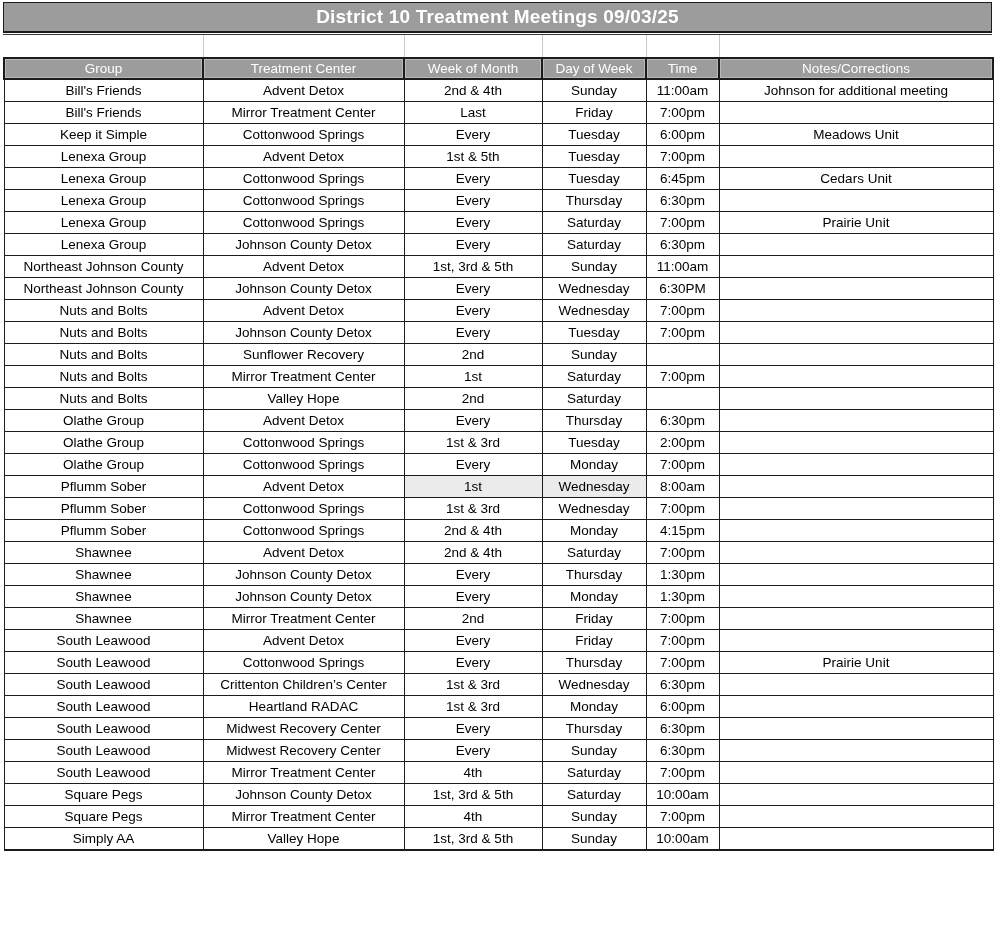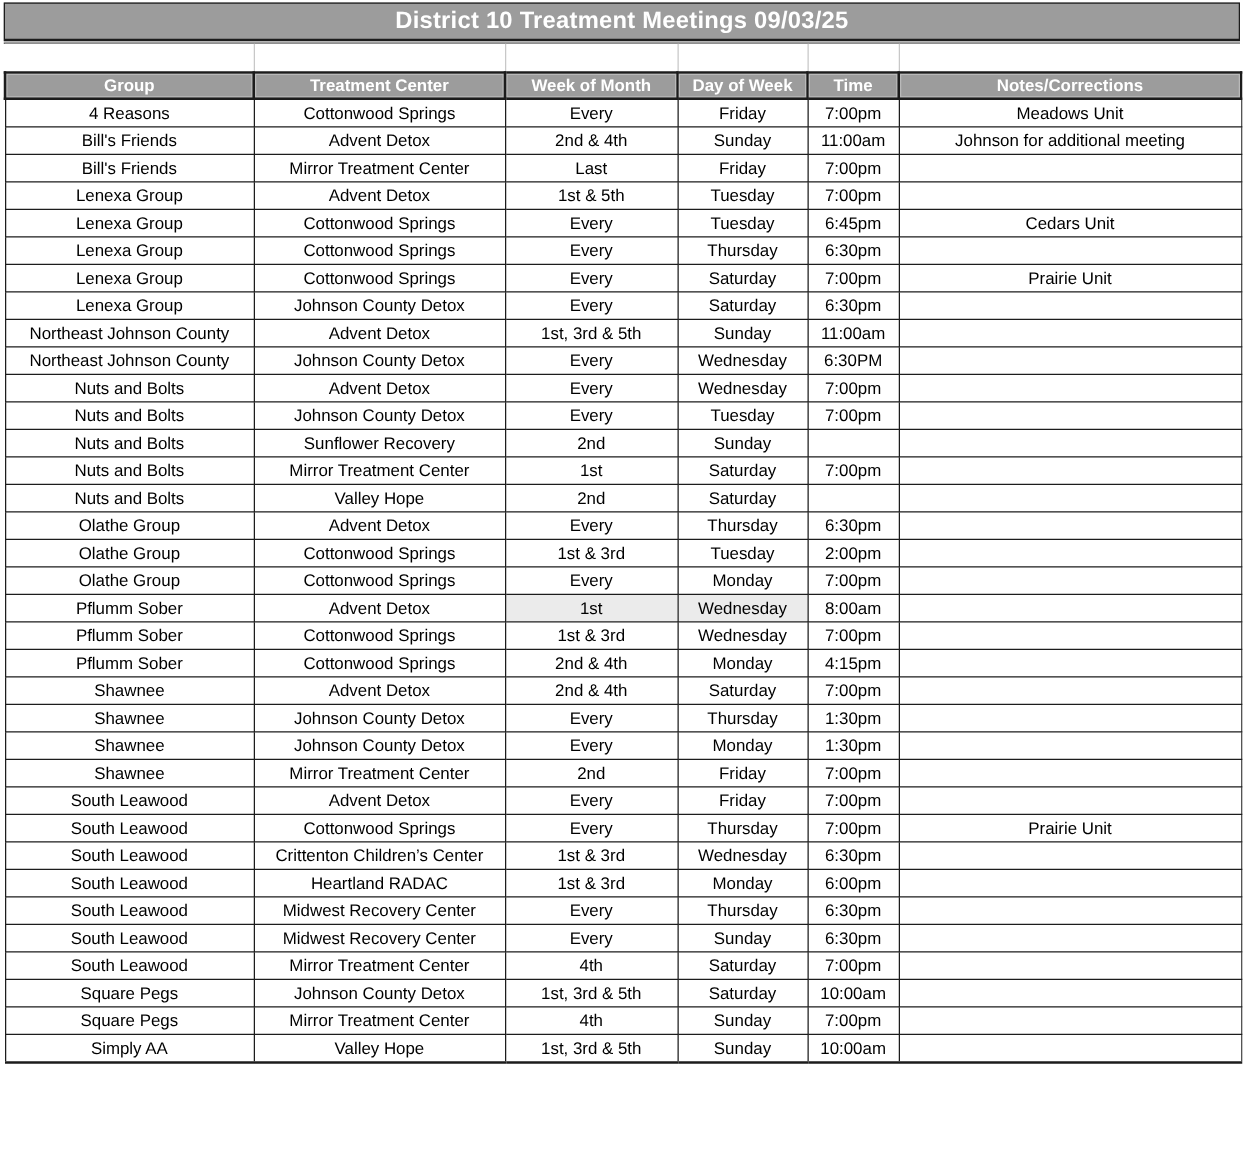--- a/index.html
+++ b/index.html
@@ -45,21 +45,21 @@
   tr.gap td + td{
     border-left:1px solid var(--divider-light);
   }
   tr.head th{
     background:var(--fill-header);
     color:var(--text-header);
     border:2px solid var(--border-dark);
     box-shadow:inset 0 0 0 1px #b9b9b9;
     height:19px;
     font-size:13.5px;
-    font-weight:bold;
+    font-weight:normal;
     padding:0 2px;
     white-space:nowrap;
     overflow:hidden;
   }
   tbody tr.data td{
     border:1px solid var(--border-dark);
     height:21px;
     font-size:13.5px;
     text-align:center;
     vertical-align:middle;
@@ -103,43 +103,43 @@
         <td></td>
       </tr>
       <tr class="head">
         <th>Group</th>
         <th>Treatment Center</th>
         <th>Week of Month</th>
         <th>Day of Week</th>
         <th>Time</th>
         <th>Notes/Corrections</th>
       </tr>
-    <tr class="data">
-          <td>4 Reasons</td>
-          <td>Cottonwood Springs</td>
-          <td>Every</td>
-          <td>Friday</td>
-          <td>7:00pm</td>
-          <td>Meadows Unit</td>
-        </tr>
         <tr class="data">
           <td>Bill's Friends</td>
           <td>Advent Detox</td>
           <td>2nd &amp; 4th</td>
           <td>Sunday</td>
           <td>11:00am</td>
           <td>Johnson for additional meeting</td>
         </tr>
         <tr class="data">
           <td>Bill's Friends</td>
           <td>Mirror Treatment Center</td>
           <td>Last</td>
           <td>Friday</td>
           <td>7:00pm</td>
           <td></td>
+        </tr>
+        <tr class="data">
+          <td>Keep it Simple</td>
+          <td>Cottonwood Springs</td>
+          <td>Every</td>
+          <td>Tuesday</td>
+          <td>6:00pm</td>
+          <td>Meadows Unit</td>
         </tr>
         <tr class="data">
           <td>Lenexa Group</td>
           <td>Advent Detox</td>
           <td>1st &amp; 5th</td>
           <td>Tuesday</td>
           <td>7:00pm</td>
           <td></td>
         </tr>
         <tr class="data">

